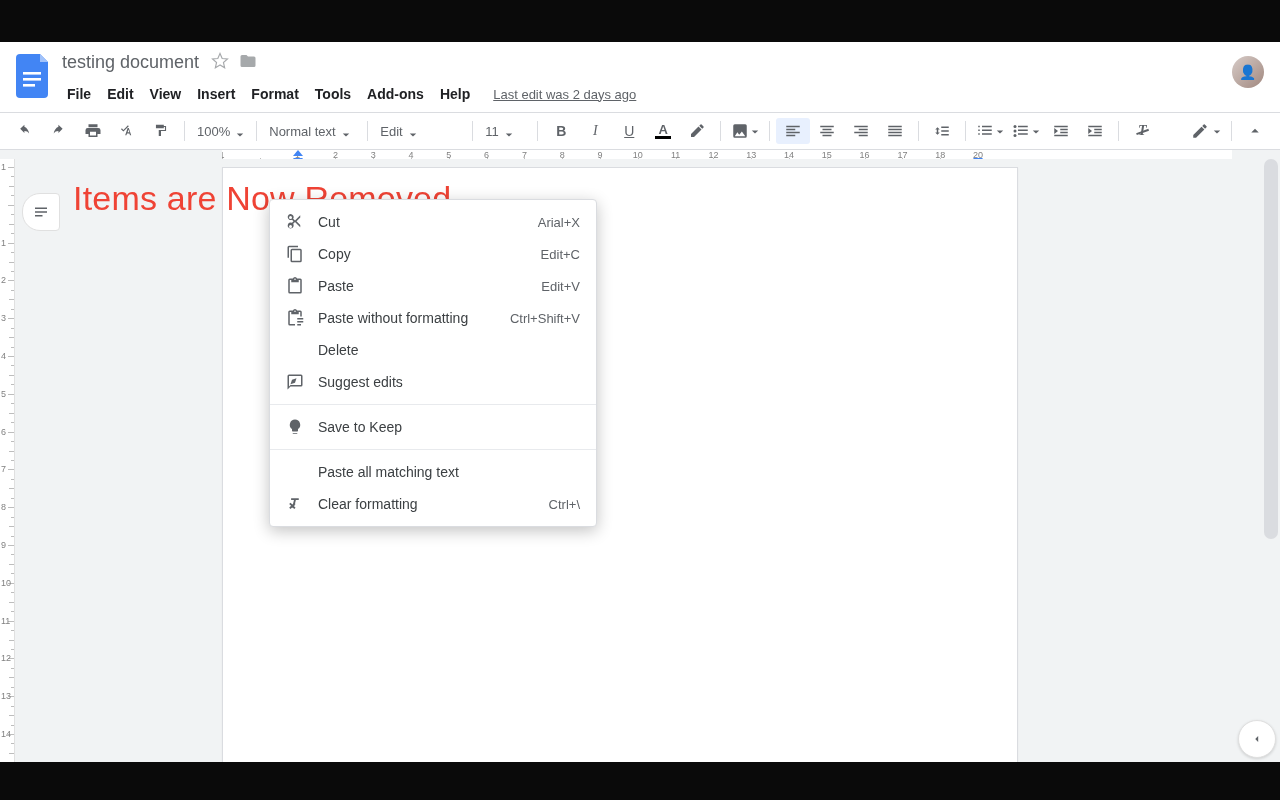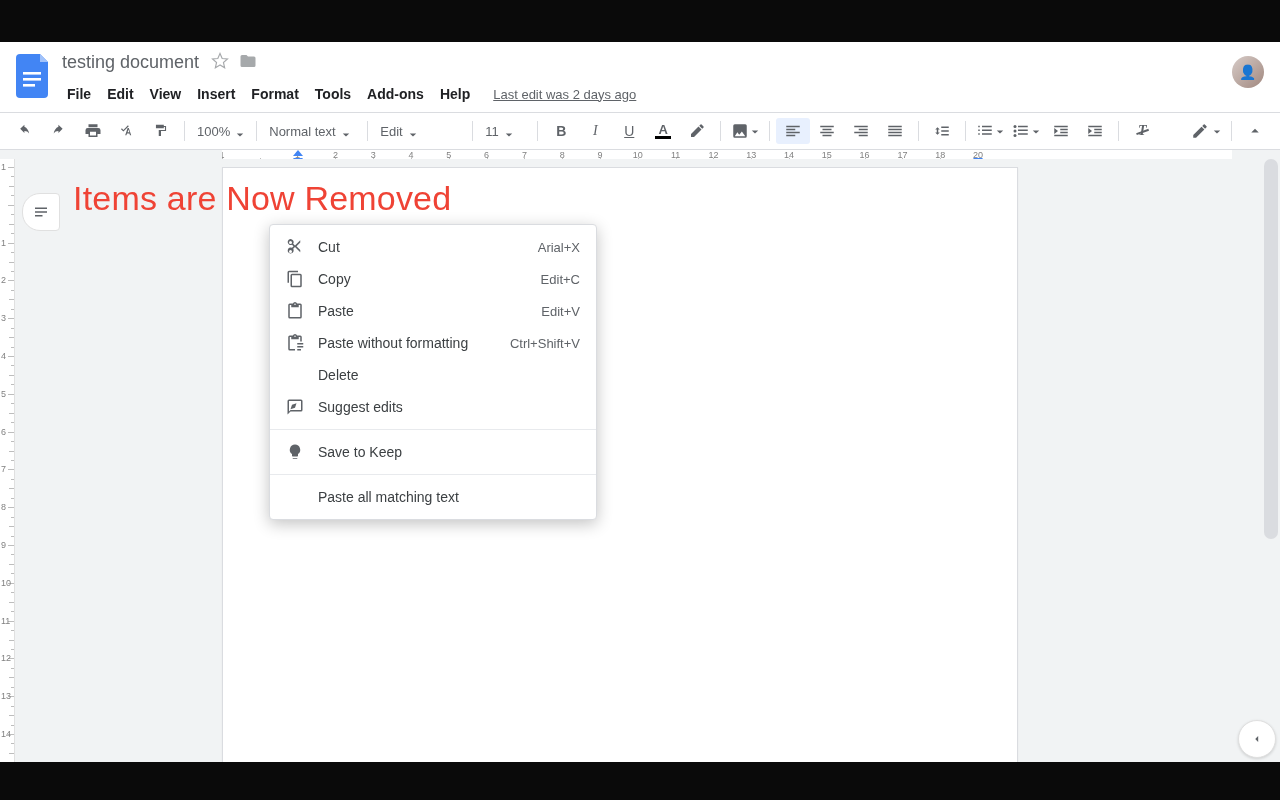--- a/index.html
+++ b/index.html
@@ -101,21 +101,21 @@
 
   .outline-btn {
     position:absolute; left:22px; top:34px; width:36px; height:36px;
     background:#fff; border:1px solid #e0e0e0; border-radius:18px 4px 4px 18px;
     display:flex; align-items:center; justify-content:center; cursor:pointer;
   }
   .outline-btn svg { width:18px; height:18px; fill:#5f6368; }
 
   
   .context-menu {
-    position:absolute; left:269px; top:65px; width:326px;
+    position:absolute; left:269px; top:40px; width:326px;
     background:#fff; border:1px solid #dadce0; border-radius:4px;
     box-shadow:0 4px 16px rgba(0,0,0,.24); padding:6px 0;
     font-size:14px; color:#3c4043;
   }
   .cm-item {
     display:flex; align-items:center; height:32px; padding:0 16px;
     cursor:pointer; gap:14px;
   }
   .cm-icon { width:18px; height:18px; flex:none; display:flex; align-items:center; justify-content:center; }
   .cm-icon svg { width:18px; height:18px; fill:#5f6368; }
@@ -604,20 +604,29 @@
               <path fill="#5f6368" d="M9 21h6v-1H9v1zm3-19a7 7 0 0 0-4 12.7V17a1 1 0 0 0 1 1h6a1 1 0 0 0 1-1v-2.3A7 7 0 0 0 12 2z"></path>
             </svg>
           </span>
           <span class="cm-label">Save to Keep</span>
         </div>
         <div class="cm-sep"></div>
         <div class="cm-item">
           <span class="cm-noicon"></span>
           <span class="cm-label">Paste all matching text</span>
         </div>
+        <div class="cm-item">
+          <span class="cm-icon">
+            <svg viewBox="0 0 24 24">
+              <path fill="#5f6368" d="M6 4v3h4.5l-3 12h3l3-12H18V4H6zm-3 15 2.1 2.1L8 18.2l2.9 2.9L13 19l-2.9-2.9L13 13.2 10.9 11 8 13.9 5.1 11 3 13.1l2.9 2.9L3 19z" transform="scale(.85) translate(2 1)"></path>
+            </svg>
+          </span>
+          <span class="cm-label">Clear formatting</span>
+          <span class="cm-shortcut">Ctrl+\</span>
+        </div>
       </div>
 
     <div class="scrollbar">
       <div class="thumb"></div>
     </div>
     <div class="explore-btn">
       <svg viewBox="0 0 24 24">
           <path d="M14 7l-5 5 5 5z"></path>
         </svg>
     </div>

